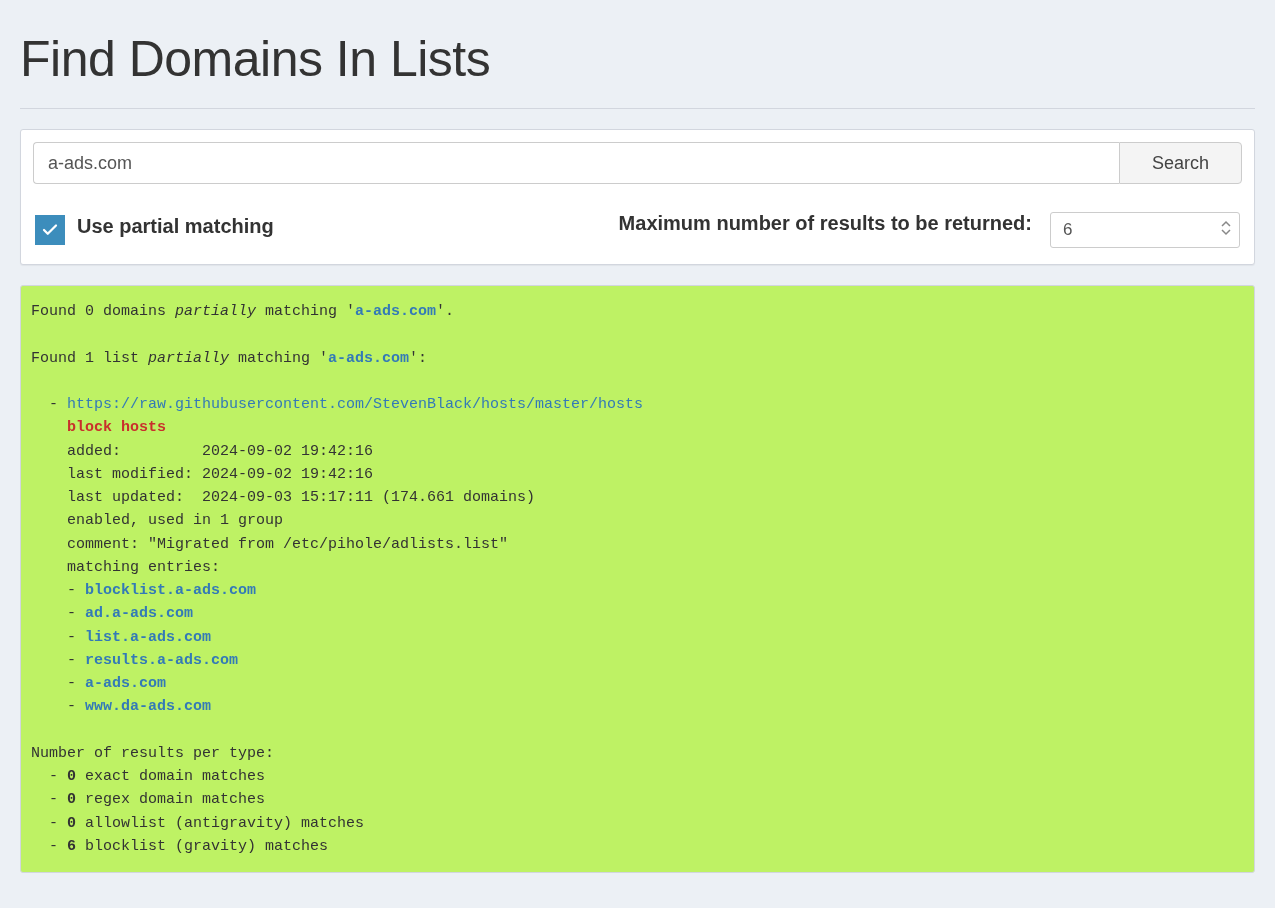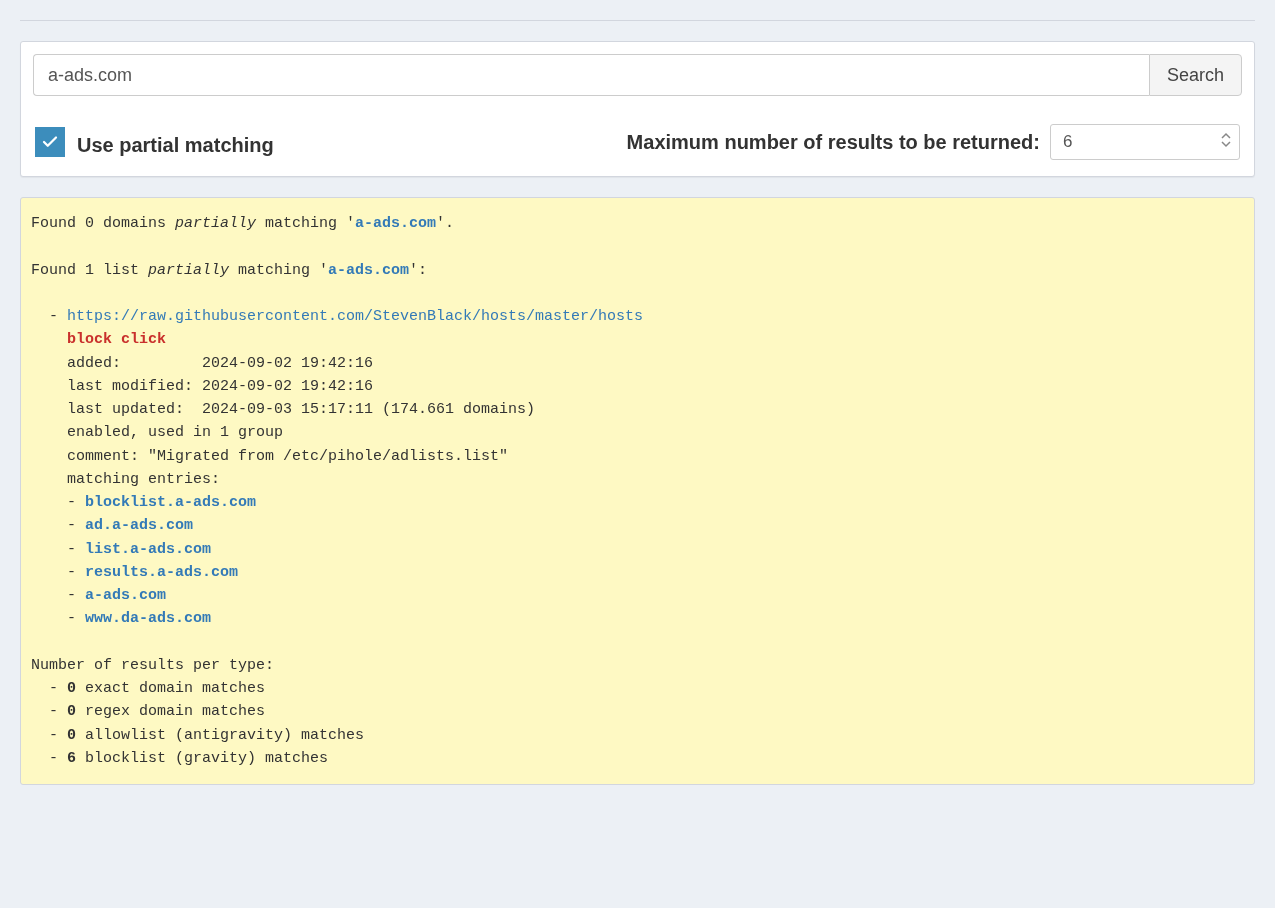--- a/index.html
+++ b/index.html
@@ -44,60 +44,60 @@
     padding: 6px 14px;
     border: 1px solid #ccc;
     border-right: none;
     border-top-left-radius: 4px;
     border-bottom-left-radius: 4px;
     color: #555;
     outline: none;
   }
   .search-button {
     height: 42px;
-    padding: 0 17px;
+    padding: 0 32px;
     font-size: 18px;
     border: 1px solid #ccc;
     border-top-right-radius: 4px;
     border-bottom-right-radius: 4px;
     background: #f4f4f4;
     color: #444;
     cursor: pointer;
   }
   .options-row {
     display: flex;
     align-items: center;
     justify-content: space-between;
     margin-top: 28px;
     padding: 0 2px 4px 2px;
   }
   .opt-left {
     display: flex;
-    align-items: flex-end;
+    align-items: flex-start;
     gap: 12px;
   }
   .checkbox {
     width: 30px; height: 30px;
     background: #3c8dbc;
     display: flex;
     align-items: center;
     justify-content: center;
     cursor: pointer;
     flex-shrink: 0;
   }
   .checkbox svg { width: 18px; height: 18px; }
   .opt-label {
     font-size: 20px;
     font-weight: 700;
     color: #333;
   }
   .opt-right {
     display: flex;
-    align-items: center;
-    gap: 10px;
+    align-items: flex-start;
+    gap: 18px;
   }
   .num-select {
     position: relative;
     width: 190px;
   }
   .num-input {
     width: 100%;
     height: 36px;
     font-size: 17px;
     padding: 4px 28px 4px 12px;
@@ -109,21 +109,21 @@
   }
   .stepper {
     position: absolute;
     right: 8px;
     top: 50%;
     transform: translateY(-50%);
     color: #888;
     pointer-events: none;
   }
   pre.results {
-    background: #fef9c3;
+    background: #bef264;
     border: 1px solid #d2d6de;
     border-radius: 3px;
     padding: 14px 10px;
     margin: 0;
     font-family: SFMono-Regular, Menlo, Consolas, "Liberation Mono", monospace;
     font-size: 15px;
     line-height: 1.55;
     color: #333;
     white-space: pre;
     overflow: auto;
@@ -131,20 +131,21 @@
   .tok-link   { color: #337ab7; font-weight: 700; }
   .tok-linkn  { color: #337ab7; }
   .tok-em     { font-style: italic; }
   .tok-red    { color: #c9302c; font-weight: 700; }
   .tok-bold   { font-weight: 700; color:#333; }
 </style>
 </head>
 <body>
 
 <div class="page">
+  <h1 class="page-title">Find Domains In Lists</h1>
   <hr class="hr">
 
   <div class="card">
     <div class="search-row">
       <input class="search-input" type="text" value="a-ads.com" style="">
       <button class="search-button">Search</button>
     </div>
 
     <div class="options-row">
       <div class="opt-left">
@@ -169,21 +170,21 @@
         </div>
       </div>
     </div>
   </div>
 
   <pre class="results" id="results">Found 0 domains <span class="tok-em">partially</span> matching '<span class="tok-link">a-ads.com</span>'.
 
 Found 1 list <span class="tok-em">partially</span> matching '<span class="tok-link">a-ads.com</span>':
 
   - <span class="tok-linkn">https://raw.githubusercontent.com/StevenBlack/hosts/master/hosts</span>
-    <span class="tok-red">block click</span>
+    <span class="tok-red">block hosts</span>
     added:         2024-09-02 19:42:16
     last modified: 2024-09-02 19:42:16
     last updated:  2024-09-03 15:17:11 (174.661 domains)
     enabled, used in 1 group
     comment: "Migrated from /etc/pihole/adlists.list"
     matching entries:
     - <span class="tok-link">blocklist.a-ads.com</span>
     - <span class="tok-link">ad.a-ads.com</span>
     - <span class="tok-link">list.a-ads.com</span>
     - <span class="tok-link">results.a-ads.com</span>

